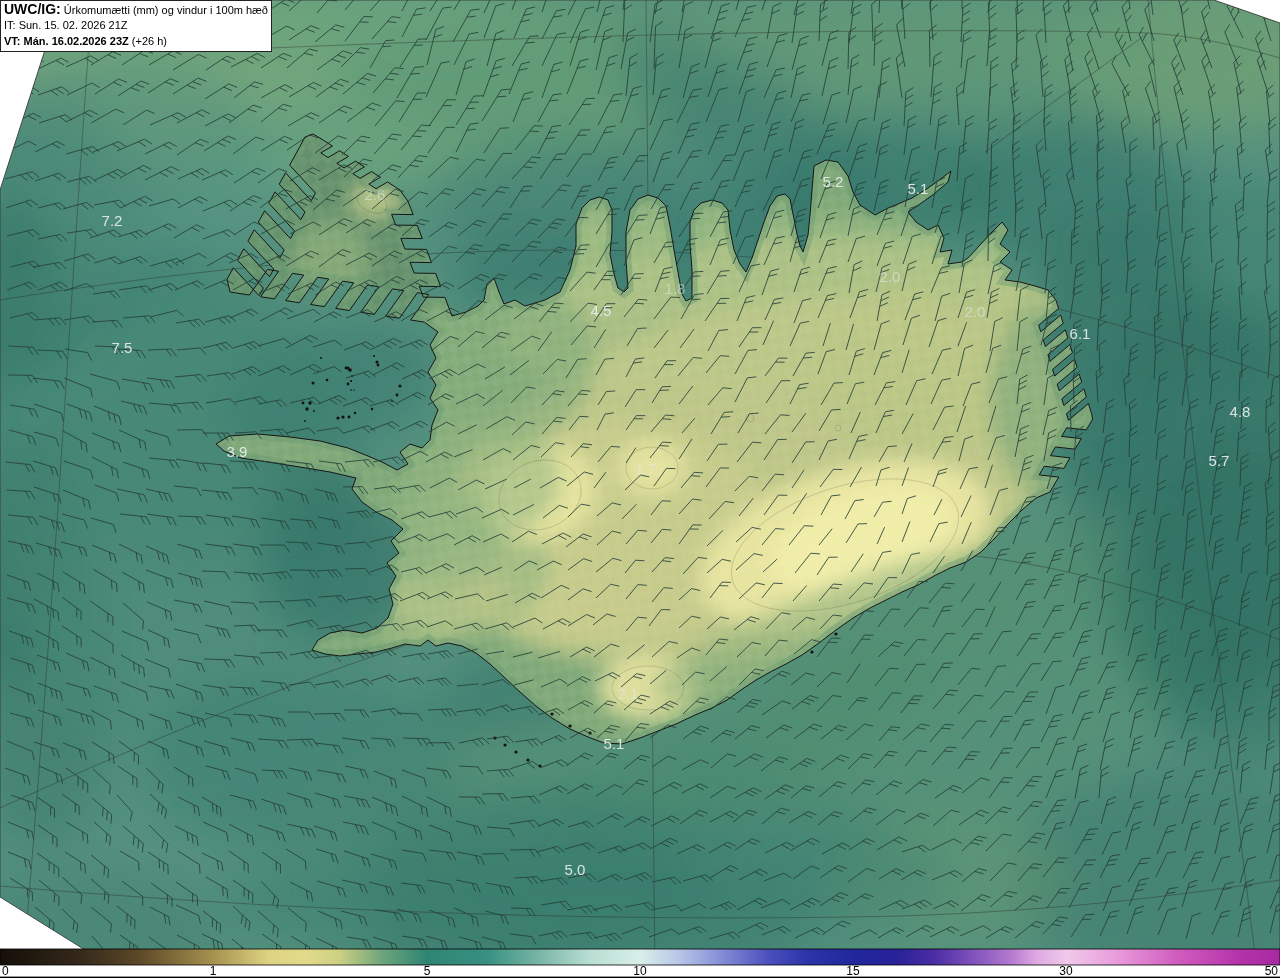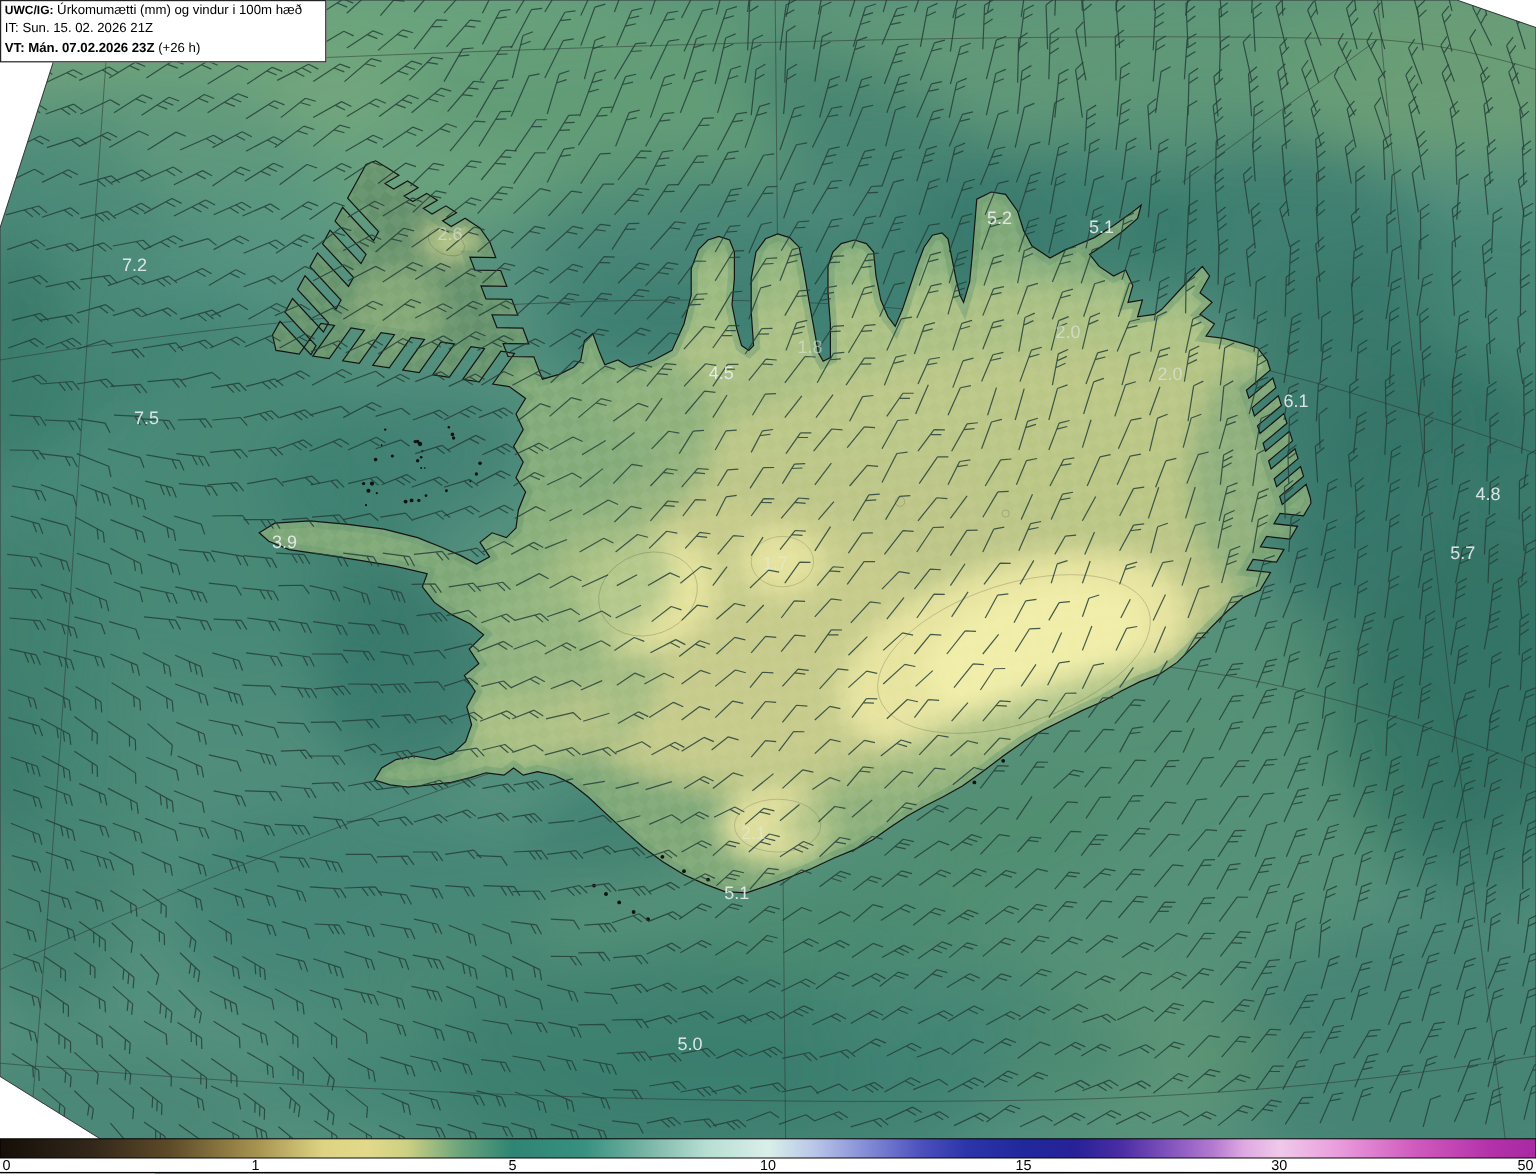--- a/index.html
+++ b/index.html
@@ -1,16 +1,16 @@
 <!DOCTYPE html>
 <html><head><meta charset="utf-8"><style>
 html,body{margin:0;padding:0;background:#fff;width:1280px;height:978px;overflow:hidden}
 *{font-family:"Liberation Sans",sans-serif}
 #box{position:absolute;left:0;top:0;width:267px;height:47px;background:#fff;border:1px solid #222;padding:1px 0 2px 3px;font-size:11px;line-height:15.3px;color:#000;z-index:5;white-space:nowrap}
-#box .t1{font-size:10px;font-weight:bold}
+#box .t1{font-size:14px;font-weight:bold}
 </style></head>
 <body>
 <svg width="1280" height="978" style="position:absolute;left:0;top:0">
 <defs>
 <clipPath id="mapclip">
         <polygon points="61.0,0.0 1214.0,0.0 1280.0,23.0 1280.0,978.0 130.0,978.0 0.0,897.0 0.0,190.0"></polygon>
       </clipPath>
 <clipPath id="landclip">
         <path d="M 312,650 L 318,640 L 330,633 L 345,630 L 362,633 L 377,628 L 388,618 L 393,604 L 389,589 L 396,576 L 387,563 L 399,553 L 391,541 L 403,529 L 392,520 L 376,512 L 362,502 L 352,489 L 356,478 L 330,472 L 300,467 L 268,462 L 241,458 L 224,451 L 216,444 L 229,436 L 258,434 L 290,437 L 320,441 L 348,448 L 368,456 L 384,463 L 397,470 L 408,464 L 400,452 L 410,444 L 422,448 L 430,440 L 432,425 L 438,410 L 430,398 L 436,385 L 428,372 L 436,358 L 430,345 L 438,332 L 424.375,322.128125 L 410.625,319.996875 L 428.74858260605106,294.47167659682117 L 417.49858260605106,292.7279265968212 L 399.375,318.253125 L 385.625,316.121875 L 403.74858260605106,290.59667659682117 L 392.49858260605106,288.8529265968212 L 374.375,314.378125 L 360.625,312.246875 L 378.74858260605106,286.72167659682117 L 367.49858260605106,284.9779265968212 L 349.375,310.503125 L 335.625,308.371875 L 353.74858260605106,282.84667659682117 L 342.49858260605106,281.1029265968212 L 324.375,306.628125 L 310.625,304.496875 L 328.74858260605106,278.97167659682117 L 317.49858260605106,277.2279265968212 L 299.375,302.753125 L 285.625,300.621875 L 303.74858260605106,275.09667659682117 L 292.49858260605106,273.3529265968212 L 274.375,298.878125 L 260.625,296.746875 L 278.74858260605106,271.22167659682117 L 267.49858260605106,269.4779265968212 L 249.375,295.003125 L 235.625,292.871875 L 230,292 L 227.0857142857143,279.2 L 233.34285714285716,267.8 L 259.12773350117953,295.6413388899677 L 263.29916207260806,288.0413388899677 L 237.5142857142857,260.2 L 243.77142857142857,248.8 L 269.5563049297509,276.6413388899677 L 273.7277335011795,269.0413388899677 L 247.94285714285715,241.2 L 254.2,229.8 L 279.9848763583223,257.6413388899677 L 284.1563049297509,250.0413388899677 L 258.37142857142857,222.2 L 264.62857142857143,210.8 L 290.41344778689376,238.64133888996773 L 294.58487635832233,231.0413388899677 L 268.8,203.2 L 275.0571428571429,191.8 L 300.8420192154652,219.64133888996773 L 305.0134477868938,212.0413388899677 L 279.2285714285714,184.2 L 285.48571428571427,172.8 L 311.27059064403664,200.64133888996773 L 315.4420192154652,193.0413388899677 L 289.65714285714284,165.2 L 295.9142857142857,153.8 L 298,150 L 305,137 L 313,134 L 323.6,140.34 L 332.4,146.06 L 320.8294780950512,152.85139329203517 L 328.0294780950512,157.53139329203518 L 339.6,150.74 L 348.4,156.46 L 336.8294780950512,163.25139329203517 L 344.0294780950512,167.93139329203515 L 355.6,161.14 L 364.4,166.85999999999999 L 352.8294780950512,173.65139329203515 L 360.0294780950512,178.33139329203516 L 371.6,171.54 L 380.4,177.26 L 368.8294780950512,184.05139329203516 L 376.0294780950512,188.73139329203516 L 387.6,181.94 L 396.4,187.66 L 400,190 L 408.07,201.4 L 413.13,214.6 L 391.59158956089937,214.28875129423264 L 395.73158956089935,225.08875129423265 L 417.27,225.4 L 422.33,238.6 L 400.79158956089935,238.28875129423264 L 404.9315895608994,249.08875129423268 L 426.47,249.4 L 431.53,262.6 L 409.99158956089934,262.28875129423267 L 414.1315895608994,273.0887512942326 L 435.67,273.4 L 440.73,286.6 L 419.1915895608994,286.28875129423267 L 423.3315895608994,297.0887512942326 L 444.87,297.4 L 449.93,310.6 L 452,316 L 466,312 L 478,306 L 484,300 L 487,284 L 494,278 L 499,292 L 504,304 L 515,300 L 525,306 L 545,300 L 560,292 L 570,270 L 576,246 L 576,224 L 582,208 L 590,200 L 599,197 L 608,200 L 612,210 L 612,232 L 610,254 L 614,274 L 618,288 L 624,292 L 628,288 L 626,260 L 626,232 L 630,210 L 638,199 L 648,195 L 658,198 L 666,206 L 670,226 L 674,250 L 678,272 L 682,294 L 686,301 L 692,298 L 692,270 L 690,244 L 690,222 L 694,210 L 701,203 L 712,200 L 722,203 L 728,210 L 730,230 L 734,250 L 740,264 L 746,272 L 752,258 L 758,240 L 764,222 L 770,206 L 777,196 L 785,194 L 790,199 L 793,214 L 797,234 L 800,246 L 803,252 L 808,235 L 810,215 L 812,190 L 814,166 L 826,160 L 838,162 L 848,176 L 853,192 L 860,205 L 875,215 L 888,208 L 898,204 L 912,198 L 928,188 L 942,178 L 951,171 L 948,182 L 934,194 L 920,204 L 908,212 L 916,222 L 928,230 L 938,225 L 944,238 L 940,252 L 952,250 L 948,264 L 962,262 L 968,258 L 980,245 L 992,232 L 1002,222 L 1008,230 L 1000,244 L 1010,252 L 1000,262 L 1012,270 L 1005,280 L 1020,282 L 1035,286 L 1048,290 L 1056.040625,300.31875 L 1058.584375,308.43125 L 1038.6757299191052,325.1538649582821 L 1040.7569799191053,331.79136495828214 L 1060.665625,315.06875 L 1063.209375,323.18125 L 1043.3007299191052,339.9038649582821 L 1045.3819799191053,346.54136495828214 L 1065.290625,329.81875 L 1067.834375,337.93125 L 1047.9257299191052,354.6538649582821 L 1050.0069799191053,361.29136495828214 L 1069.915625,344.56875 L 1072.459375,352.68125 L 1052.5507299191052,369.4038649582821 L 1054.6319799191053,376.04136495828214 L 1074.540625,359.31875 L 1077.084375,367.43125 L 1057.1757299191052,384.1538649582821 L 1059.2569799191053,390.79136495828214 L 1079.165625,374.06875 L 1081.709375,382.18125 L 1061.8007299191052,398.9038649582821 L 1063.8819799191053,405.54136495828214 L 1083.790625,388.81875 L 1086.334375,396.93125 L 1066.4257299191052,413.6538649582821 L 1068.5069799191053,420.29136495828214 L 1088.415625,403.56875 L 1090.959375,411.68125 L 1092,415 L 1092.46875,419.33125 L 1086.28125,429.91875 L 1066.704010851363,427.743501205707 L 1061.641510851363,436.406001205707 L 1081.21875,438.58125 L 1075.03125,449.16875 L 1055.454010851363,446.993501205707 L 1050.391510851363,455.656001205707 L 1069.96875,457.83125 L 1063.78125,468.41875 L 1044.204010851363,466.243501205707 L 1039.141510851363,474.906001205707 L 1058.71875,477.08125 L 1052.53125,487.66875 L 1050,492 L 1036,498 L 1022,510 L 1008,524 L 995,538 L 981,552 L 966,562 L 950,568 L 934,576 L 918,585 L 902,592 L 886,600 L 870,608 L 853,618 L 836,630 L 819,643 L 802,655 L 786,664 L 772,671 L 756,680 L 741,690 L 727,700 L 712,708 L 695,715 L 676,724 L 658,731 L 640,738 L 622,744 L 604,743 L 588,737 L 570,729 L 552,718 L 536,706 L 520,692 L 505,678 L 490,664 L 476,653 L 462,646 L 448,643 L 436,646 L 428,640 L 420,646 L 405,644 L 392,648 L 376,652 L 358,654 L 340,656 L 325,654 Z"></path>
       </clipPath>
@@ -1788,13 +1788,13 @@
 <text x="2" y="975" font-size="12" fill="#000" text-anchor="start">0</text>
       <text x="213" y="975" font-size="12" fill="#000" text-anchor="middle">1</text>
       <text x="427" y="975" font-size="12" fill="#000" text-anchor="middle">5</text>
       <text x="640" y="975" font-size="12" fill="#000" text-anchor="middle">10</text>
       <text x="853" y="975" font-size="12" fill="#000" text-anchor="middle">15</text>
       <text x="1066" y="975" font-size="12" fill="#000" text-anchor="middle">30</text>
       <text x="1278" y="975" font-size="12" fill="#000" text-anchor="end">50</text>
 <rect x="0" y="976.6" width="1280" height="1.4" fill="#000"></rect>
 </g>
 </svg>
-<div id="box"><span class="t1">UWC/IG:</span> Úrkomumætti (mm) og vindur i 100m hæð<br>IT: Sun. 15. 02. 2026 21Z<br><b>VT: Mán. 07.02.2026 23Z</b> (+26 h)</div>
+<div id="box"><span class="t1">UWC/IG:</span> Úrkomumætti (mm) og vindur i 100m hæð<br>IT: Sun. 15. 02. 2026 21Z<br><b>VT: Mán. 16.02.2026 23Z</b> (+26 h)</div>
 
 </body></html>

